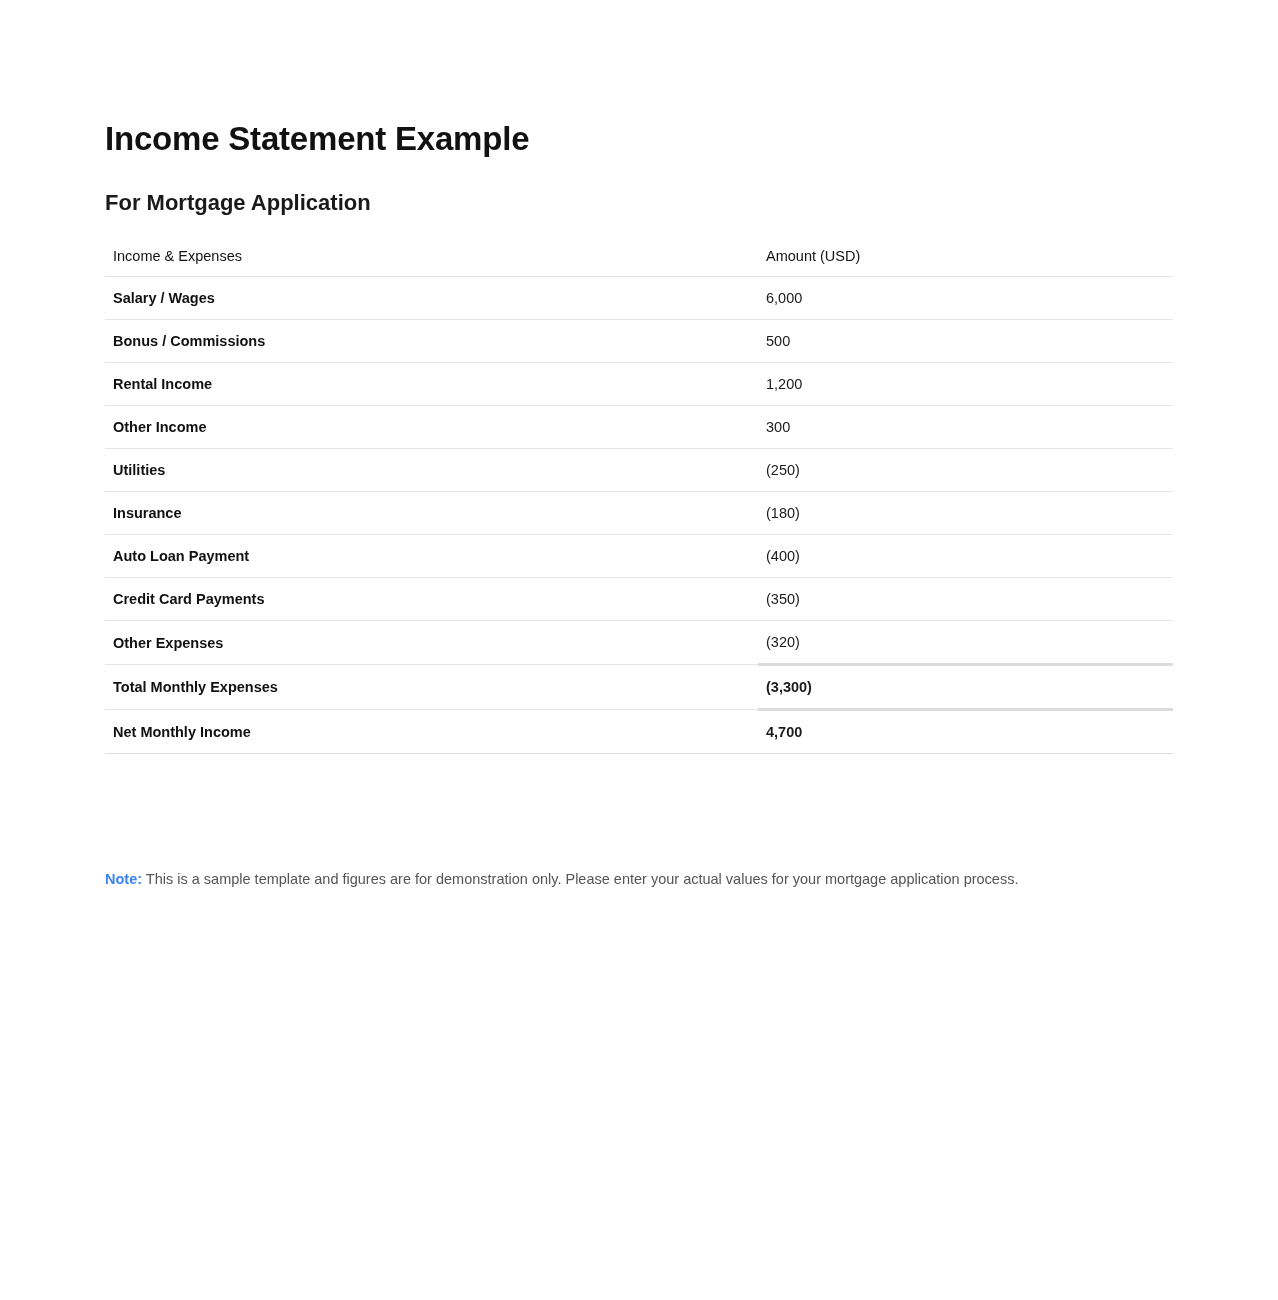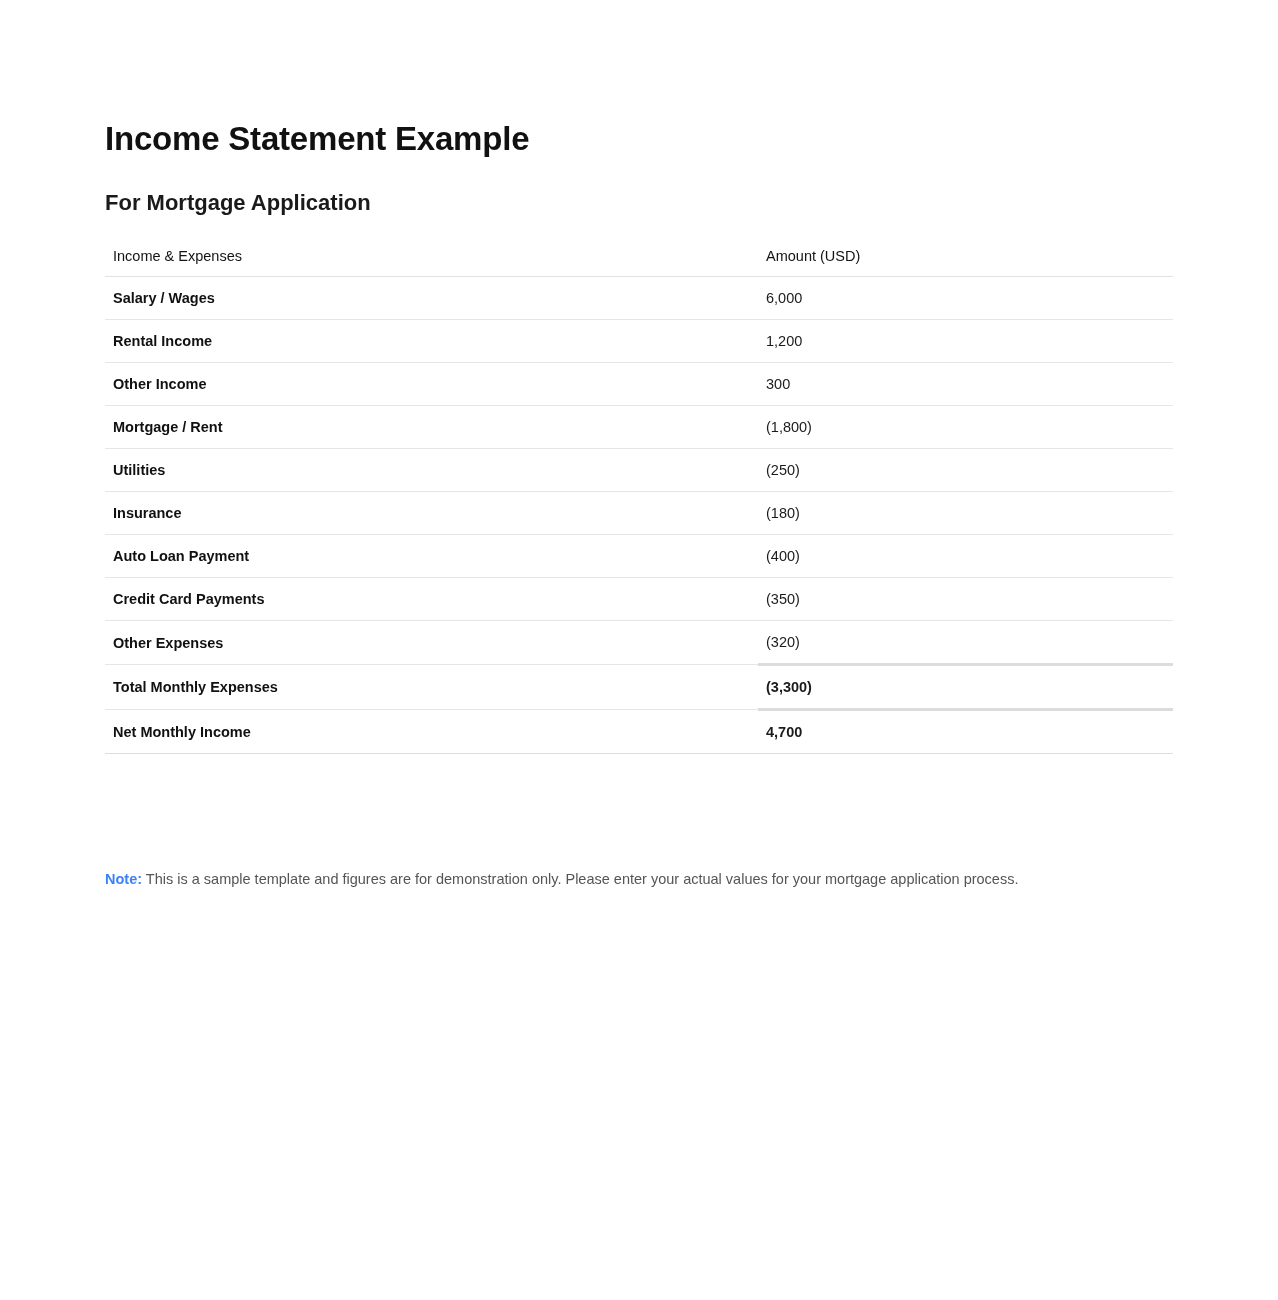--- a/index.html
+++ b/index.html
@@ -165,30 +165,30 @@
             <th class="amount-col">Amount (USD)</th>
           </tr>
         </thead>
         <tbody id="table-body">
 
         <tr>
               <td class="label-col">Salary / Wages</td>
               <td class="amount-col">6,000</td>
             </tr>
             <tr>
+              <td class="label-col">Bonus / Commissions</td>
+              <td class="amount-col">500</td>
+            </tr>
+            <tr>
               <td class="label-col">Rental Income</td>
               <td class="amount-col">1,200</td>
             </tr>
             <tr>
               <td class="label-col">Other Income</td>
               <td class="amount-col">300</td>
-            </tr>
-            <tr>
-              <td class="label-col">Mortgage / Rent</td>
-              <td class="amount-col">(1,800)</td>
             </tr>
             <tr>
               <td class="label-col">Utilities</td>
               <td class="amount-col">(250)</td>
             </tr>
             <tr>
               <td class="label-col">Insurance</td>
               <td class="amount-col">(180)</td>
             </tr>
             <tr>

